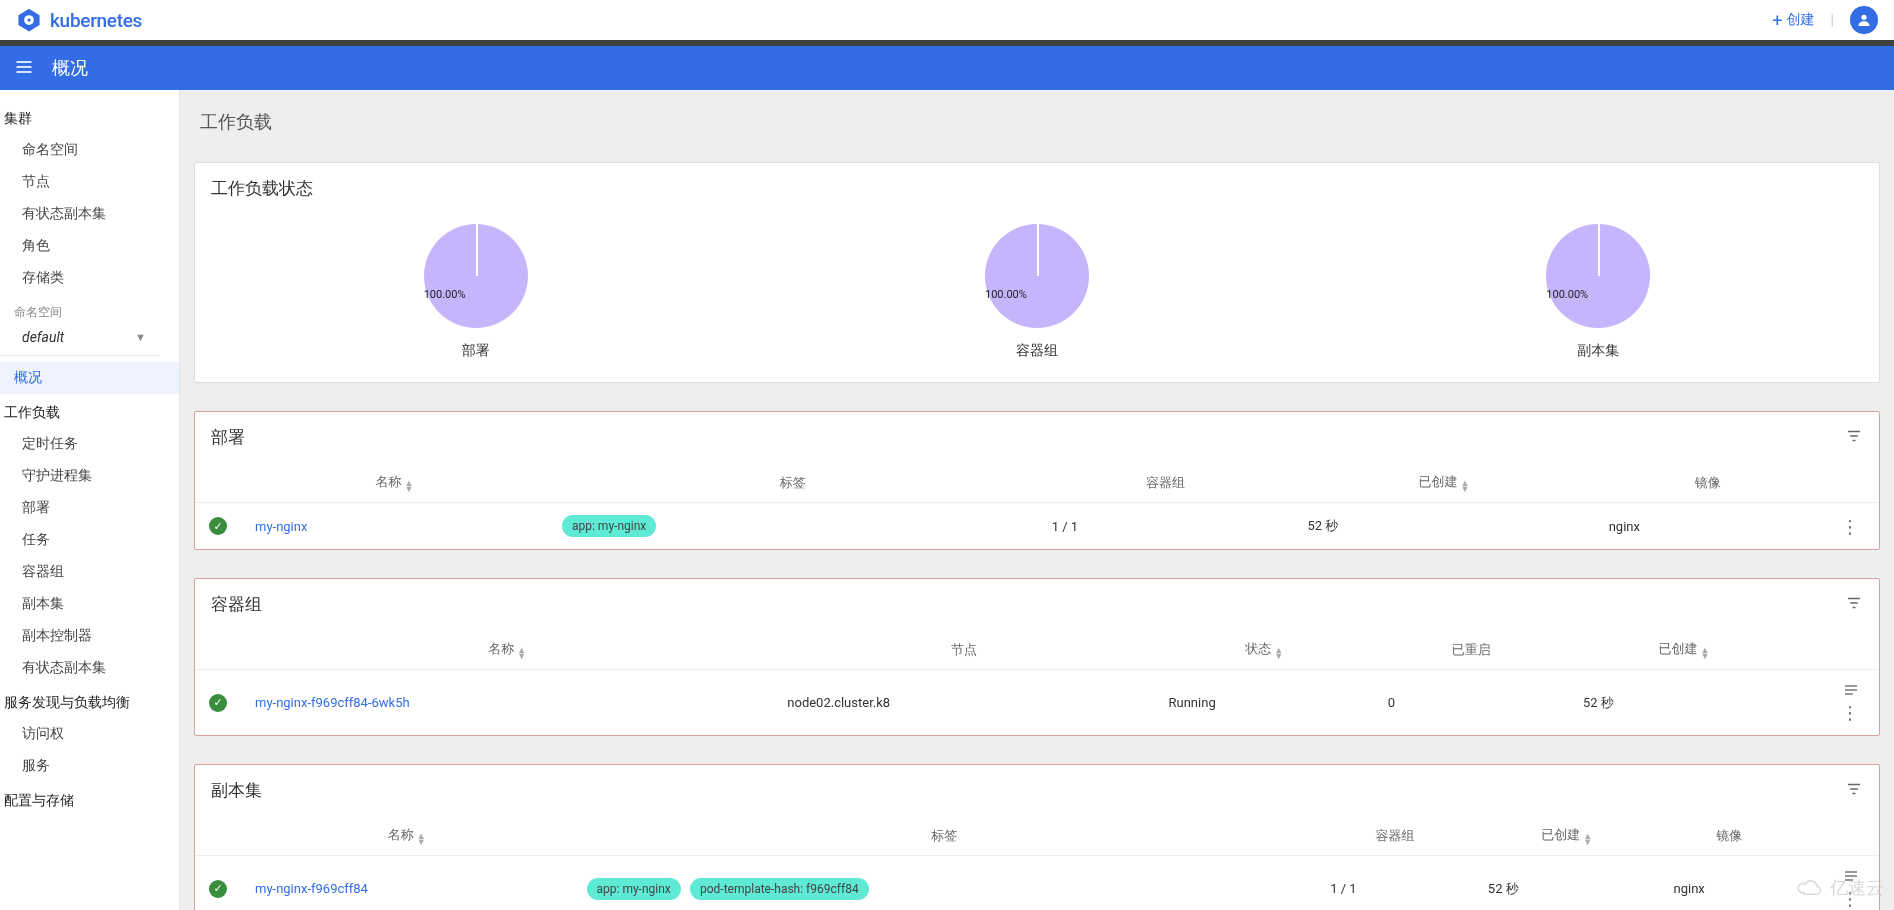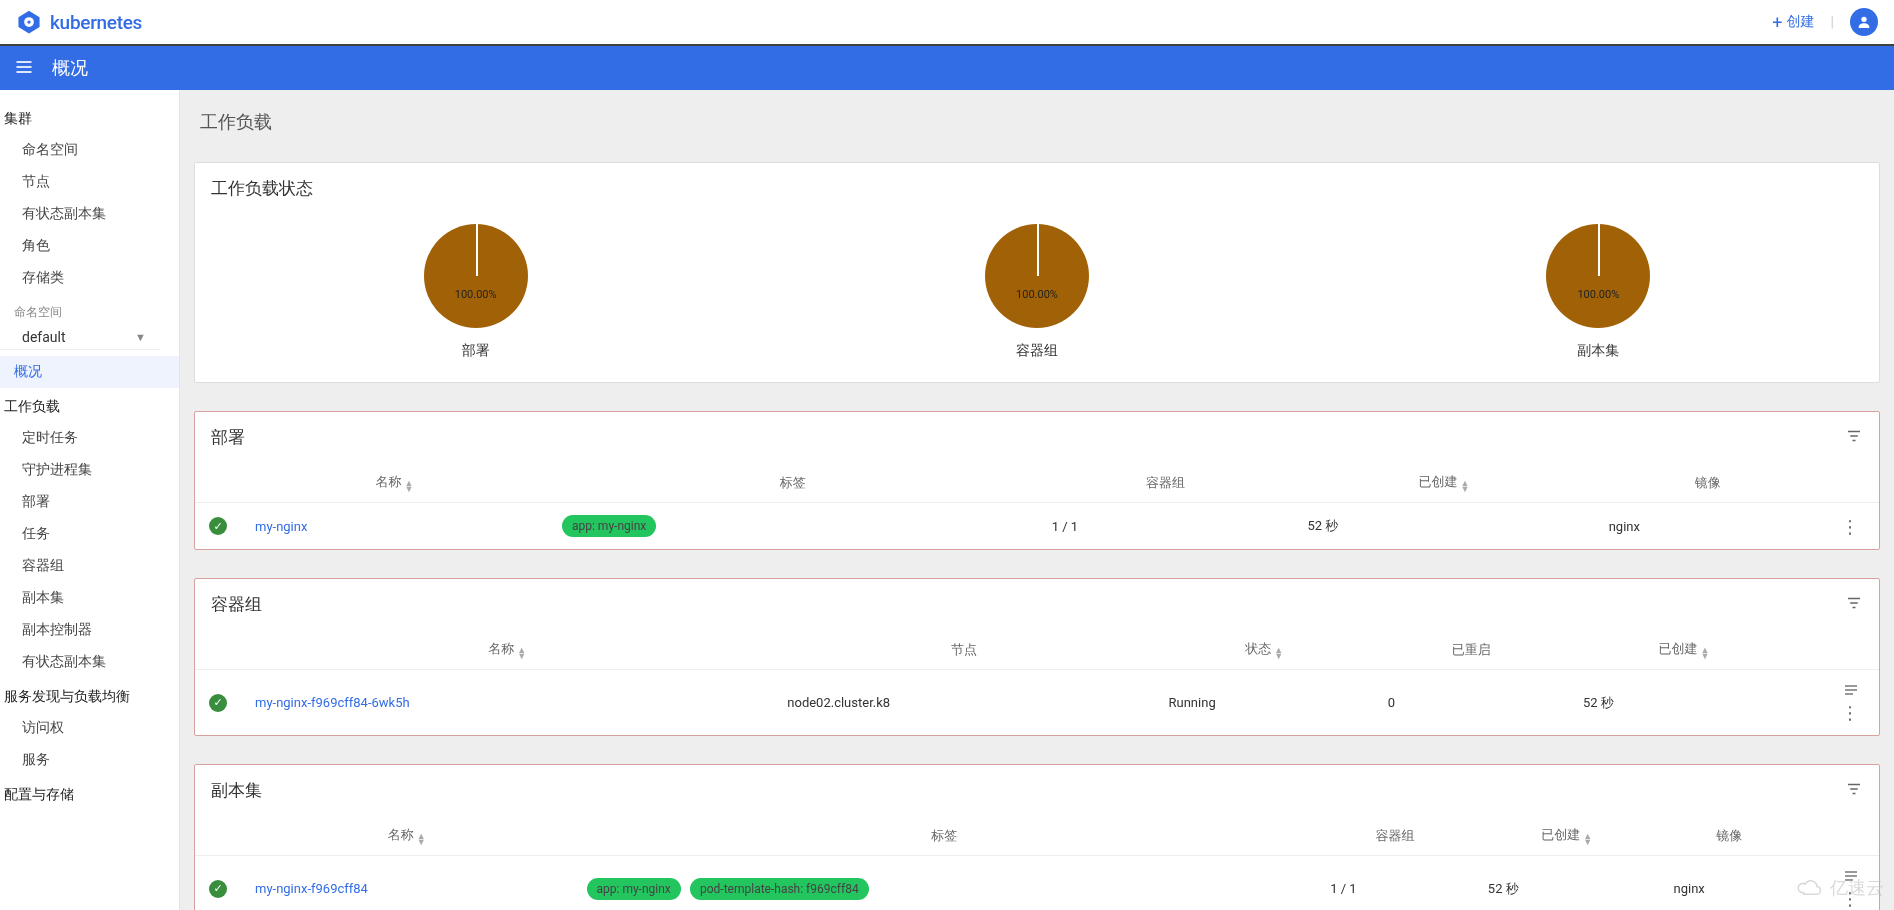--- a/index.html
+++ b/index.html
@@ -1,18 +1,18 @@
 <!DOCTYPE html>
 <html><head>
 <meta charset="utf-8">
 <style>
 * { margin: 0; padding: 0; box-sizing: border-box; font-family: Roboto, "Helvetica Neue", Arial, sans-serif; }
 body { background: #fff; color: #333; font-size: 14px; }
 
-.topbar { height: 46px; display: flex; align-items: center; padding: 0 16px; border-bottom: 2px solid #404040; }
+.topbar { height: 46px; display: flex; align-items: center; padding: 0 16px; border-bottom: 6px solid #404040; }
 .logo-wrap { display: flex; align-items: center; gap: 8px; width: 380px; }
 .logo-wrap svg { width: 26px; height: 26px; }
 .logo-text { color: #326de6; font-size: 19px; font-weight: 500; letter-spacing: -0.3px; }
 .search-wrap { flex: 0 0 780px; height: 36px; background: #f1f1f1; border-radius: 2px; display: flex; align-items: center; padding: 0 14px; }
 .search-wrap input { border: none; background: transparent; outline: none; font-size: 14px; flex: 1; color: #555; margin-left: 14px; }
 .search-icn { color: #888; font-size: 18px; }
 .top-right { margin-left: auto; display: flex; align-items: center; gap: 16px; }
 .create-btn { color: #326de6; display: flex; align-items: center; gap: 4px; font-size: 14px; cursor: pointer; }
 .divider-v { color: #ccc; }
 .acct-icn { width: 28px; height: 28px; border-radius: 50%; background: #326de6; display: flex; align-items: center; justify-content: center; color: #fff; }
@@ -20,45 +20,45 @@
 .bluebar { height: 44px; background: #326de6; color: #fff; display: flex; align-items: center; padding: 0 14px; gap: 18px; }
 .hamburger { cursor: pointer; }
 .bluebar-title { font-size: 18px; font-weight: 400; }
 
 .layout { display: flex; height: calc(100vh - 90px); }
 .sidebar { width: 180px; border-right: 1px solid #e5e5e5; overflow-y: auto; padding-top: 10px; position: relative; }
 .side-section-title { font-size: 14px; font-weight: 500; padding: 10px 4px 6px; color: #222; }
 .side-item { padding: 7px 14px 7px 22px; font-size: 14px; color: #444; cursor: pointer; }
 .side-item.active { background: #eef3fd; color: #326de6; }
 .side-ns-label { font-size: 12px; color: #888; padding: 10px 14px 4px; }
-.ns-select { padding: 4px 14px 4px 22px; display: flex; align-items: center; justify-content: space-between; cursor: pointer; color: #333; font-size: 14px; border-bottom: 1px solid #eee; width: 160px; }
+.ns-select { padding: 4px 14px 10px 22px; display: flex; align-items: center; justify-content: space-between; cursor: pointer; color: #333; font-size: 14px; border-bottom: 1px solid #eee; width: 160px; font-style: italic; }
 .ns-select .arrow { color: #888; font-size: 11px; }
 
 .main { flex: 1; background: #eee; overflow-y: auto; padding: 12px 14px 20px; }
 .section-title { font-size: 18px; color: #555; margin: 8px 0 12px 6px; }
 
 .card { background: #fff; border: 1px solid #ddd; border-radius: 2px; margin-bottom: 14px; margin-top: 28px; }
 .card.highlight { border: 1px solid #d9a0a0; }
 .card-head { padding: 14px 16px; font-size: 17px; color: #333; display: flex; align-items: center; justify-content: space-between; }
 .card-head .filter-icn { color: #666; cursor: pointer; }
 .status-row { display: flex; justify-content: space-around; padding: 10px 0 22px; }
 .status-cell { display: flex; flex-direction: column; align-items: center; gap: 14px; }
-.pie { width: 104px; height: 104px; border-radius: 50%; background: #a16207; position: relative; display: flex; align-items: center; justify-content: center; }
+.pie { width: 104px; height: 104px; border-radius: 50%; background: #c4b5fd; position: relative; display: flex; align-items: center; }
 .pie::before { content: ""; position: absolute; top: 0; left: 50%; width: 2px; height: 52px; background: #fff; }
 .pie-label { font-size: 11px; color: #222; position: relative; top: 18px; }
 .status-name { font-size: 14px; color: #333; }
 
 .tbl { width: 100%; border-collapse: collapse; }
 .tbl th { text-align: center; font-weight: 400; font-size: 13px; color: #666; padding: 10px 14px; border-bottom: 1px solid #eee; }
 .tbl td { font-size: 13px; color: #333; padding: 12px 14px; border-bottom: 1px solid #eee; }
 .tbl tr:last-child td { border-bottom: none; }
 .sort-icn { font-size: 9px; color: #aaa; margin-left: 3px; display: inline-flex; flex-direction: column; line-height: 6px; }
 .status-dot { width: 18px; height: 18px; border-radius: 50%; background: #388e3c; display: inline-flex; align-items: center; justify-content: center; color: #fff; font-size: 11px; }
 .link { color: #326de6; cursor: pointer; }
-.chip { display: inline-block; background: #22c55e; border-radius: 12px; padding: 4px 10px; font-size: 12px; color: #444; margin-right: 6px; }
+.chip { display: inline-block; background: #5eead4; border-radius: 12px; padding: 4px 10px; font-size: 12px; color: #444; margin-right: 6px; }
 .row-actions { color: #666; cursor: pointer; font-size: 18px; padding: 0 6px; }
 .row-actions.logs { font-size: 15px; }
 
 .watermark { position: fixed; right: 10px; bottom: 10px; color: #bbb; font-size: 18px; display: flex; align-items: center; gap: 6px; opacity: .55; pointer-events:none; }
 </style>
 </head>
 <body>
 
 <div class="topbar">
   <div class="logo-wrap">

